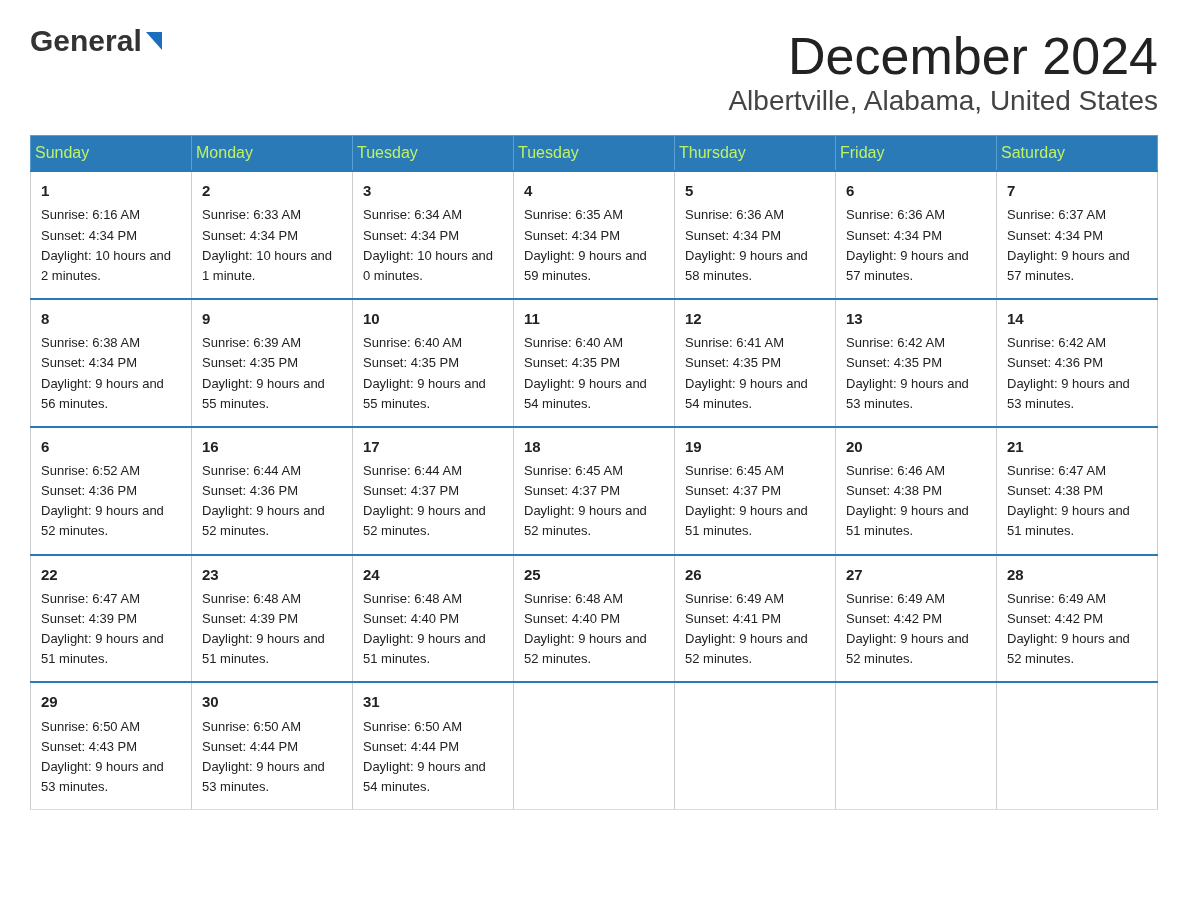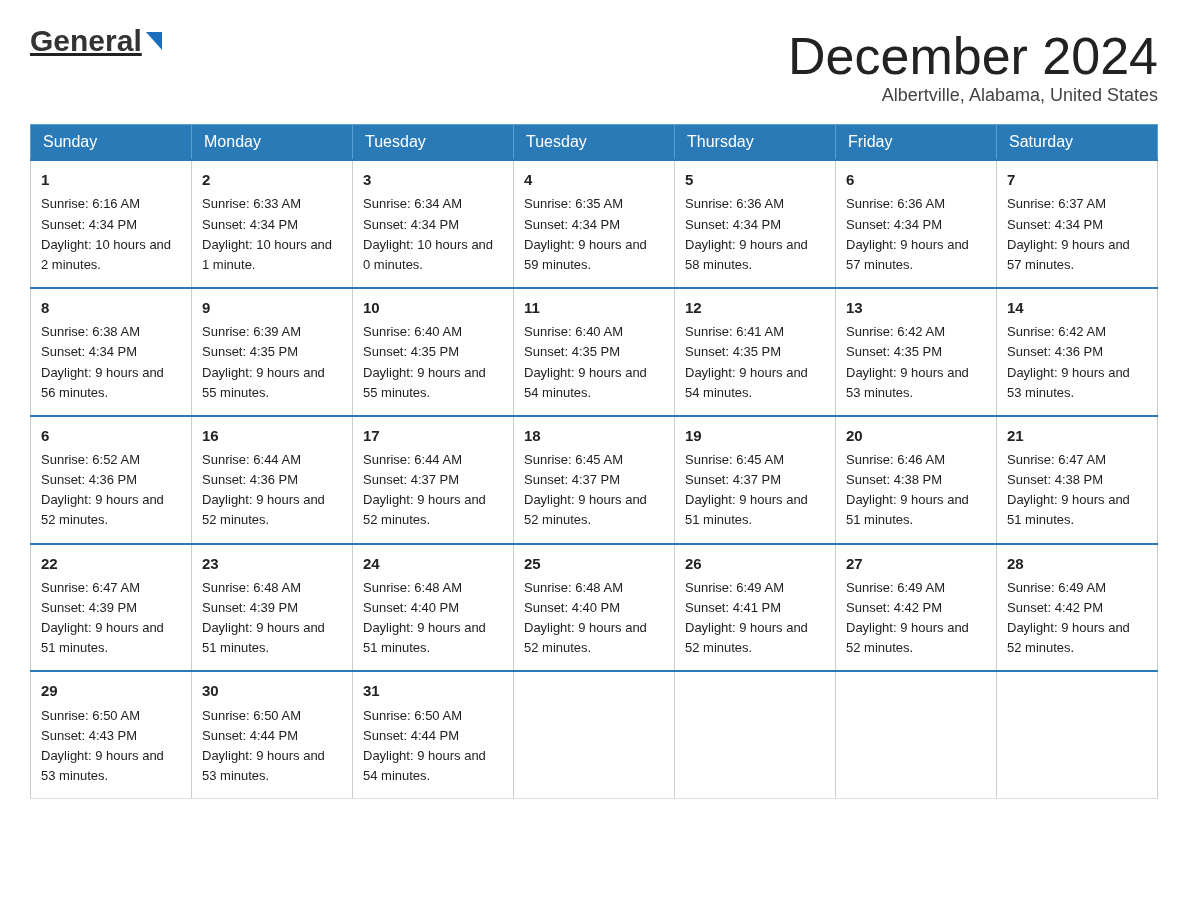--- a/index.html
+++ b/index.html
@@ -21,35 +21,35 @@
       text-align: right;
       margin-top: 8px;
     }
     .title-block h1 {
       font-size: 52px;
       font-weight: 400;
       color: #222;
       line-height: 1.1;
     }
     .title-block h2 {
-      font-size: 18px;
+      font-size: 28px;
       font-weight: 400;
       color: #444;
     }
     .calendar {
       width: 100%;
       border-collapse: collapse;
       border: 1px solid #aaa;
     }
     .calendar th {
       background-color: #2a7ab8;
-      color: #ffffff;
+      color: #bef264;
       font-size: 16px;
       font-weight: normal;
-      padding: 8px 12px;
+      padding: 8px 4px;
       text-align: left;
       border: 1px solid #5a9fd4;
     }
     .calendar td {
       vertical-align: top;
       padding: 7px 10px 12px 10px;
       border: 1px solid #ccc;
       font-size: 13px;
       line-height: 1.55;
       width: 14.28%;
@@ -68,21 +68,20 @@
     .calendar tbody tr:first-child td {
       border-top: 2px solid #2a7ab8;
     }
     .calendar td.empty {
       background: #fff;
     }
     .logo-wrapper {
       display: flex;
       flex-direction: column;
       padding-top: 4px;
-      text-decoration: underline;
     }
     .logo-top {
       font-size: 30px;
       font-weight: bold;
       color: #333;
       display: flex;
       align-items: center;
     }
     .logo-top .triangle-svg {
       margin-left: 2px;

